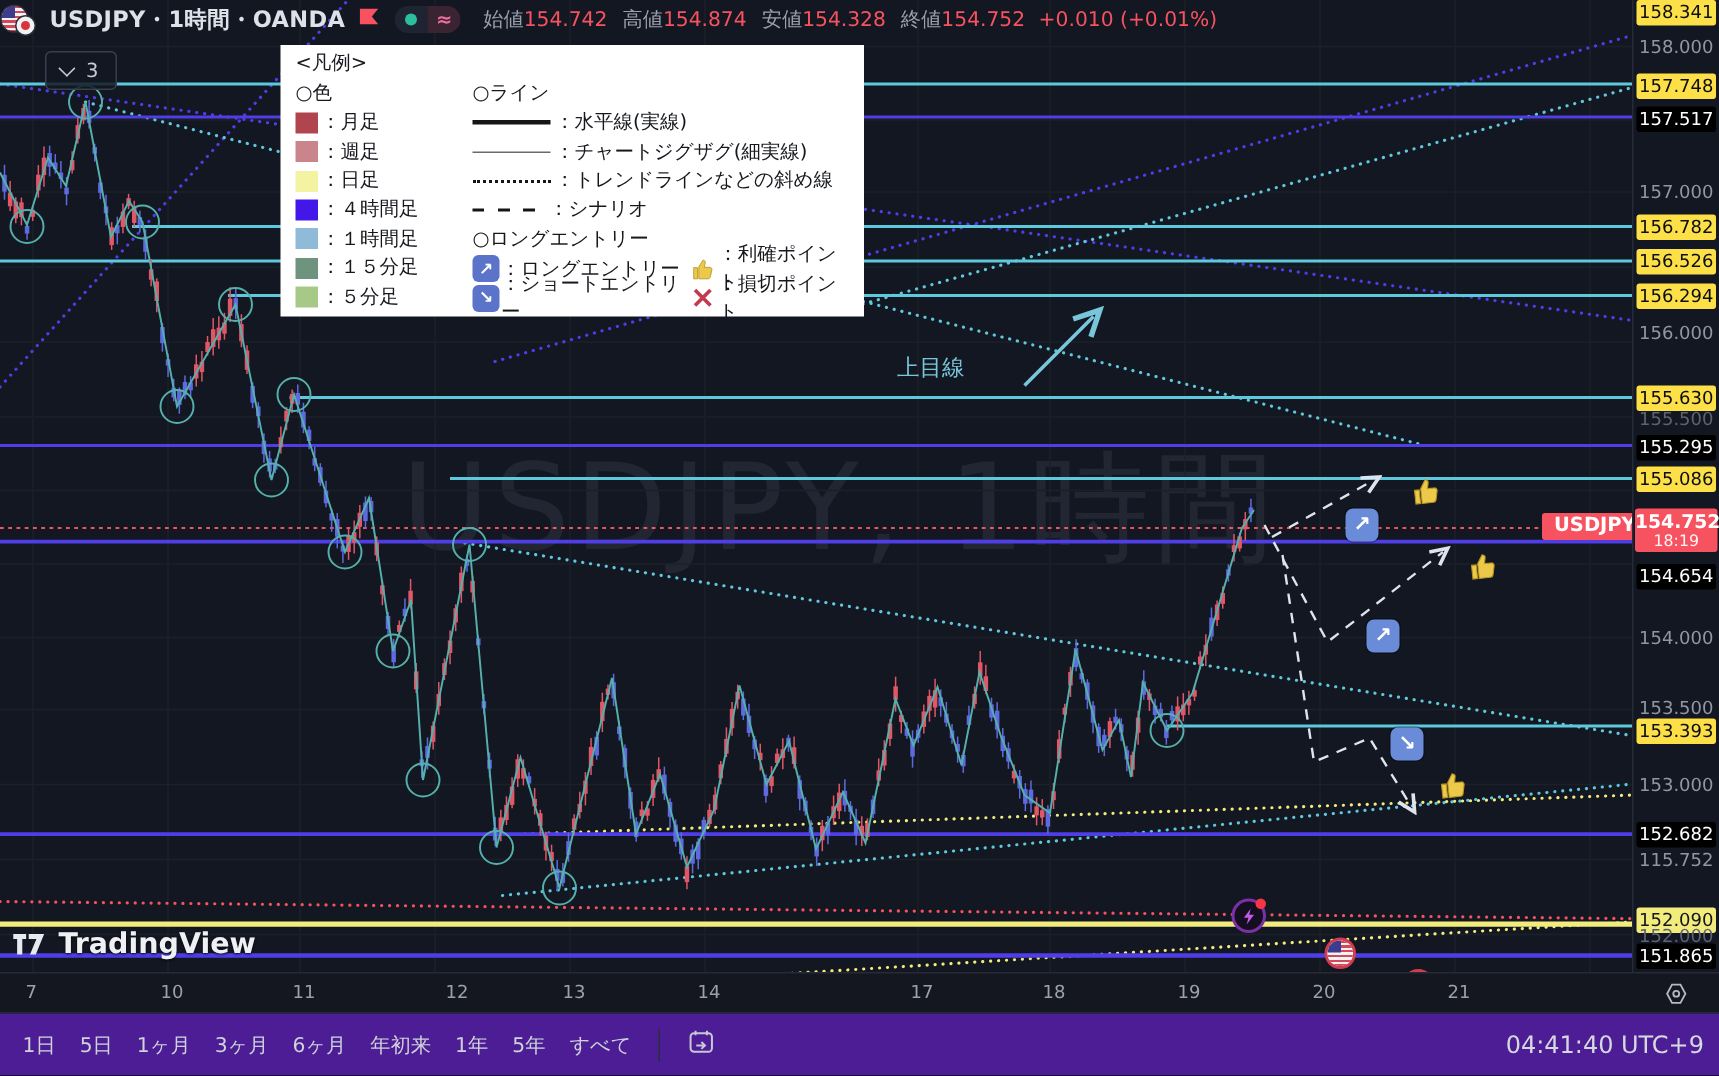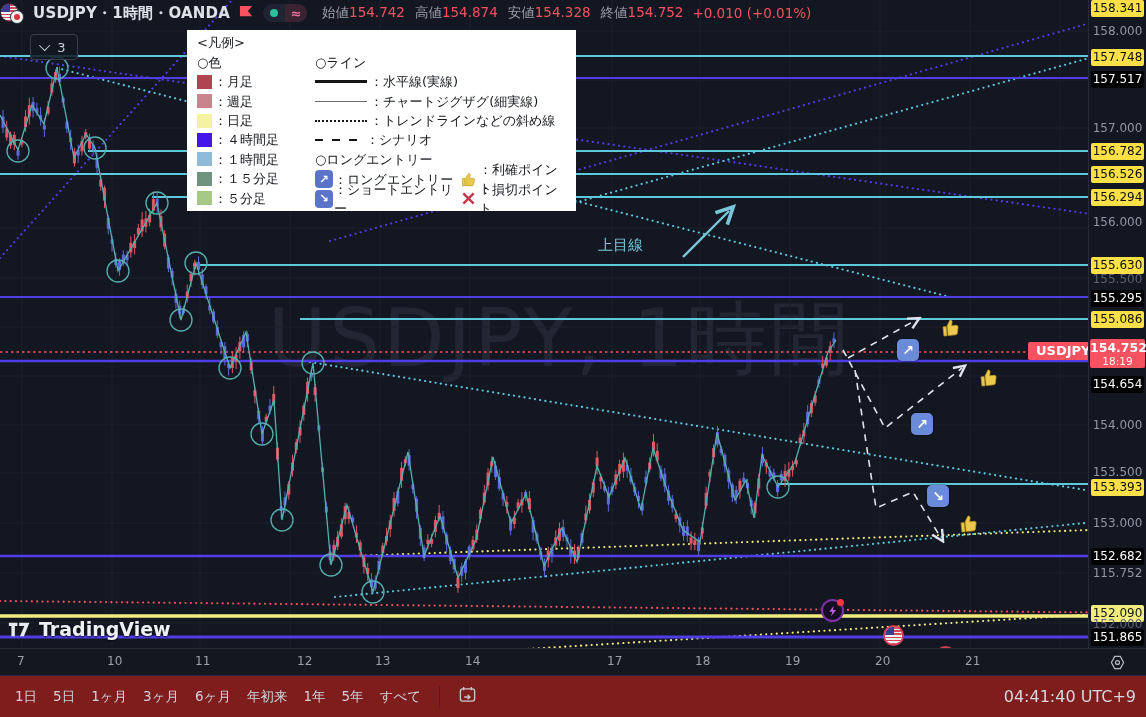--- a/index.html
+++ b/index.html
@@ -77,21 +77,21 @@
   .cur-badge{position:absolute;left:1px;top:339px;width:55px;background:#f7525f;color:#fff;text-align:center;
     border-radius:2px;padding:2px 0 1px;}
   .cur-badge .p{font-size:12.5px;font-weight:bold;line-height:14px;}
   .cur-badge .t{font-size:10.5px;line-height:12px;opacity:.95;}
   .axis-gear{position:absolute;left:21px;top:-1px;}
   
   .time-axis{position:absolute;left:0;top:648px;width:1146px;height:27px;background:#14171f;border-top:1px solid #262b38;z-index:5;}
   .ttick{position:absolute;top:5px;font-size:12px;color:#9aa0ac;}
   .ta-gear{position:absolute;left:1110px;top:6px;}
   
-  .btoolbar{position:absolute;left:0;top:675px;width:1146px;height:42px;background:#7f1d1d;border-top:1px solid #23283a;
+  .btoolbar{position:absolute;left:0;top:675px;width:1146px;height:42px;background:#4c1d95;border-top:1px solid #23283a;
     display:flex;align-items:center;padding-left:15px;gap:16px;z-index:8;box-sizing:border-box;}
   .range-btn{color:#cfd2da;font-size:13.5px;cursor:pointer;}
   .bt-sep{width:0;height:22px;border-left:1px solid #2a2e39;margin:0 2px;}
   .clock{position:absolute;right:10px;top:687px;color:#d5d8df;font-size:16px;z-index:9;}
   
   .tv-logo{position:absolute;left:8px;top:618px;display:flex;align-items:center;gap:7px;z-index:6;
     color:#eef0f4;font-size:19px;font-weight:bold;text-shadow:0 1px 2px rgba(0,0,0,.8);}
 </style>
 </head>
 <body>

